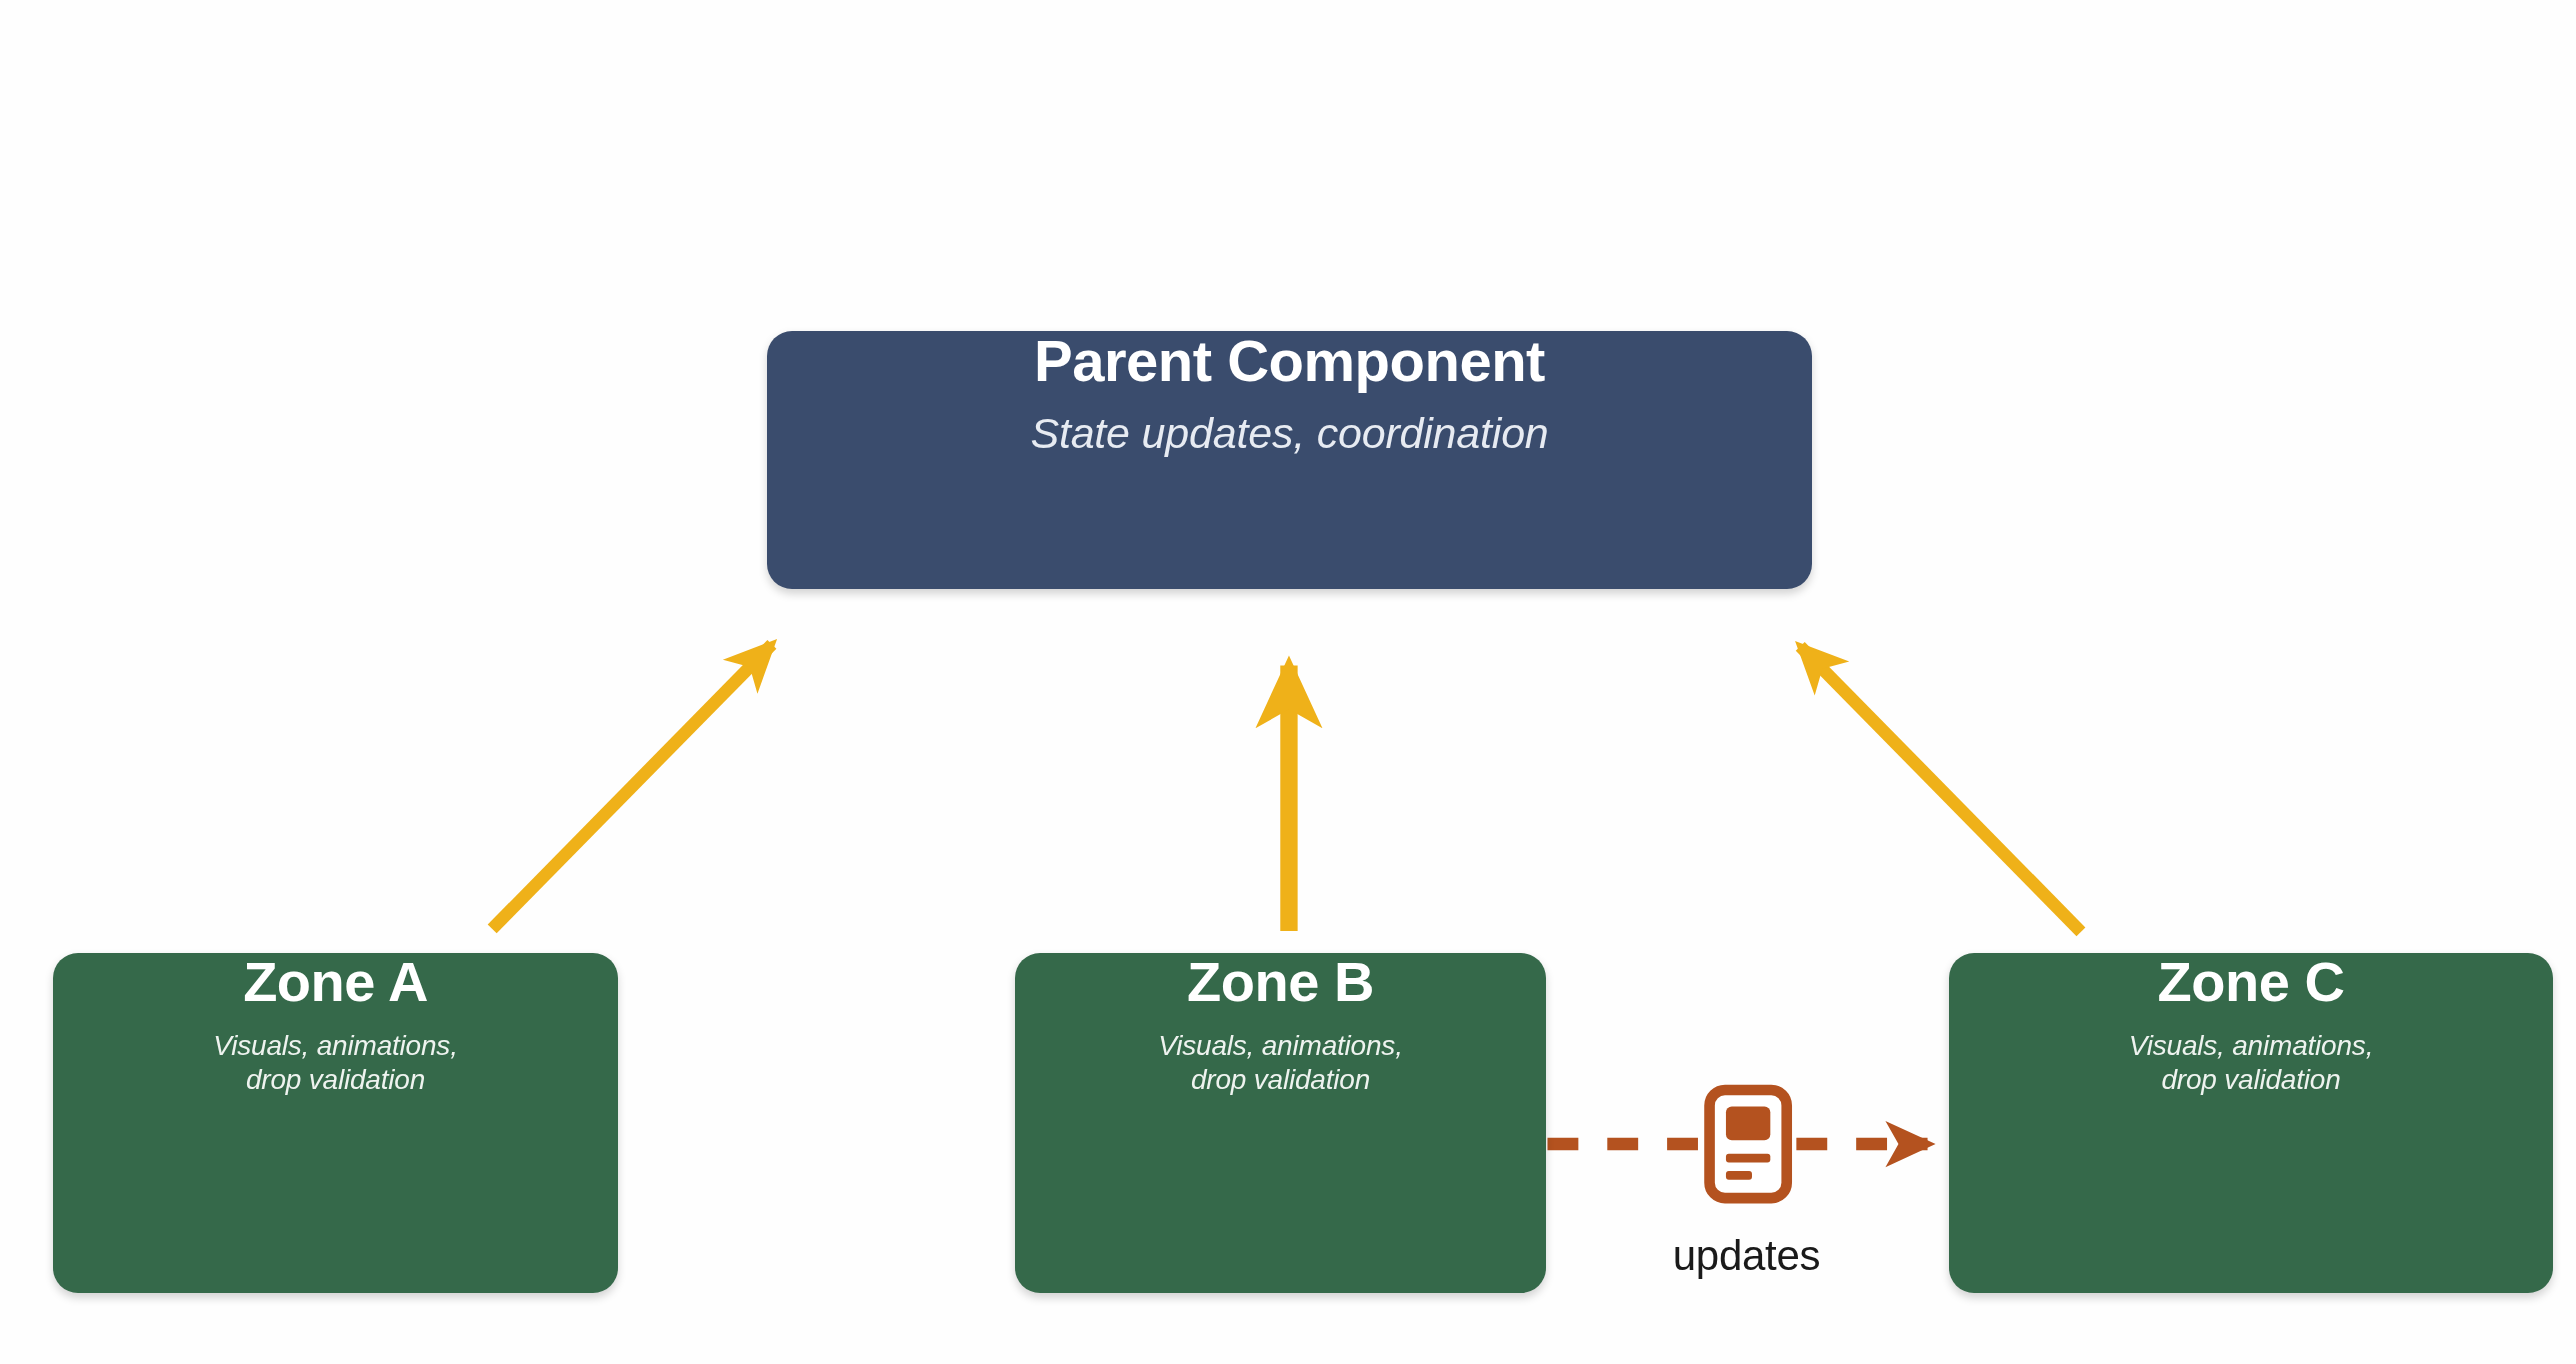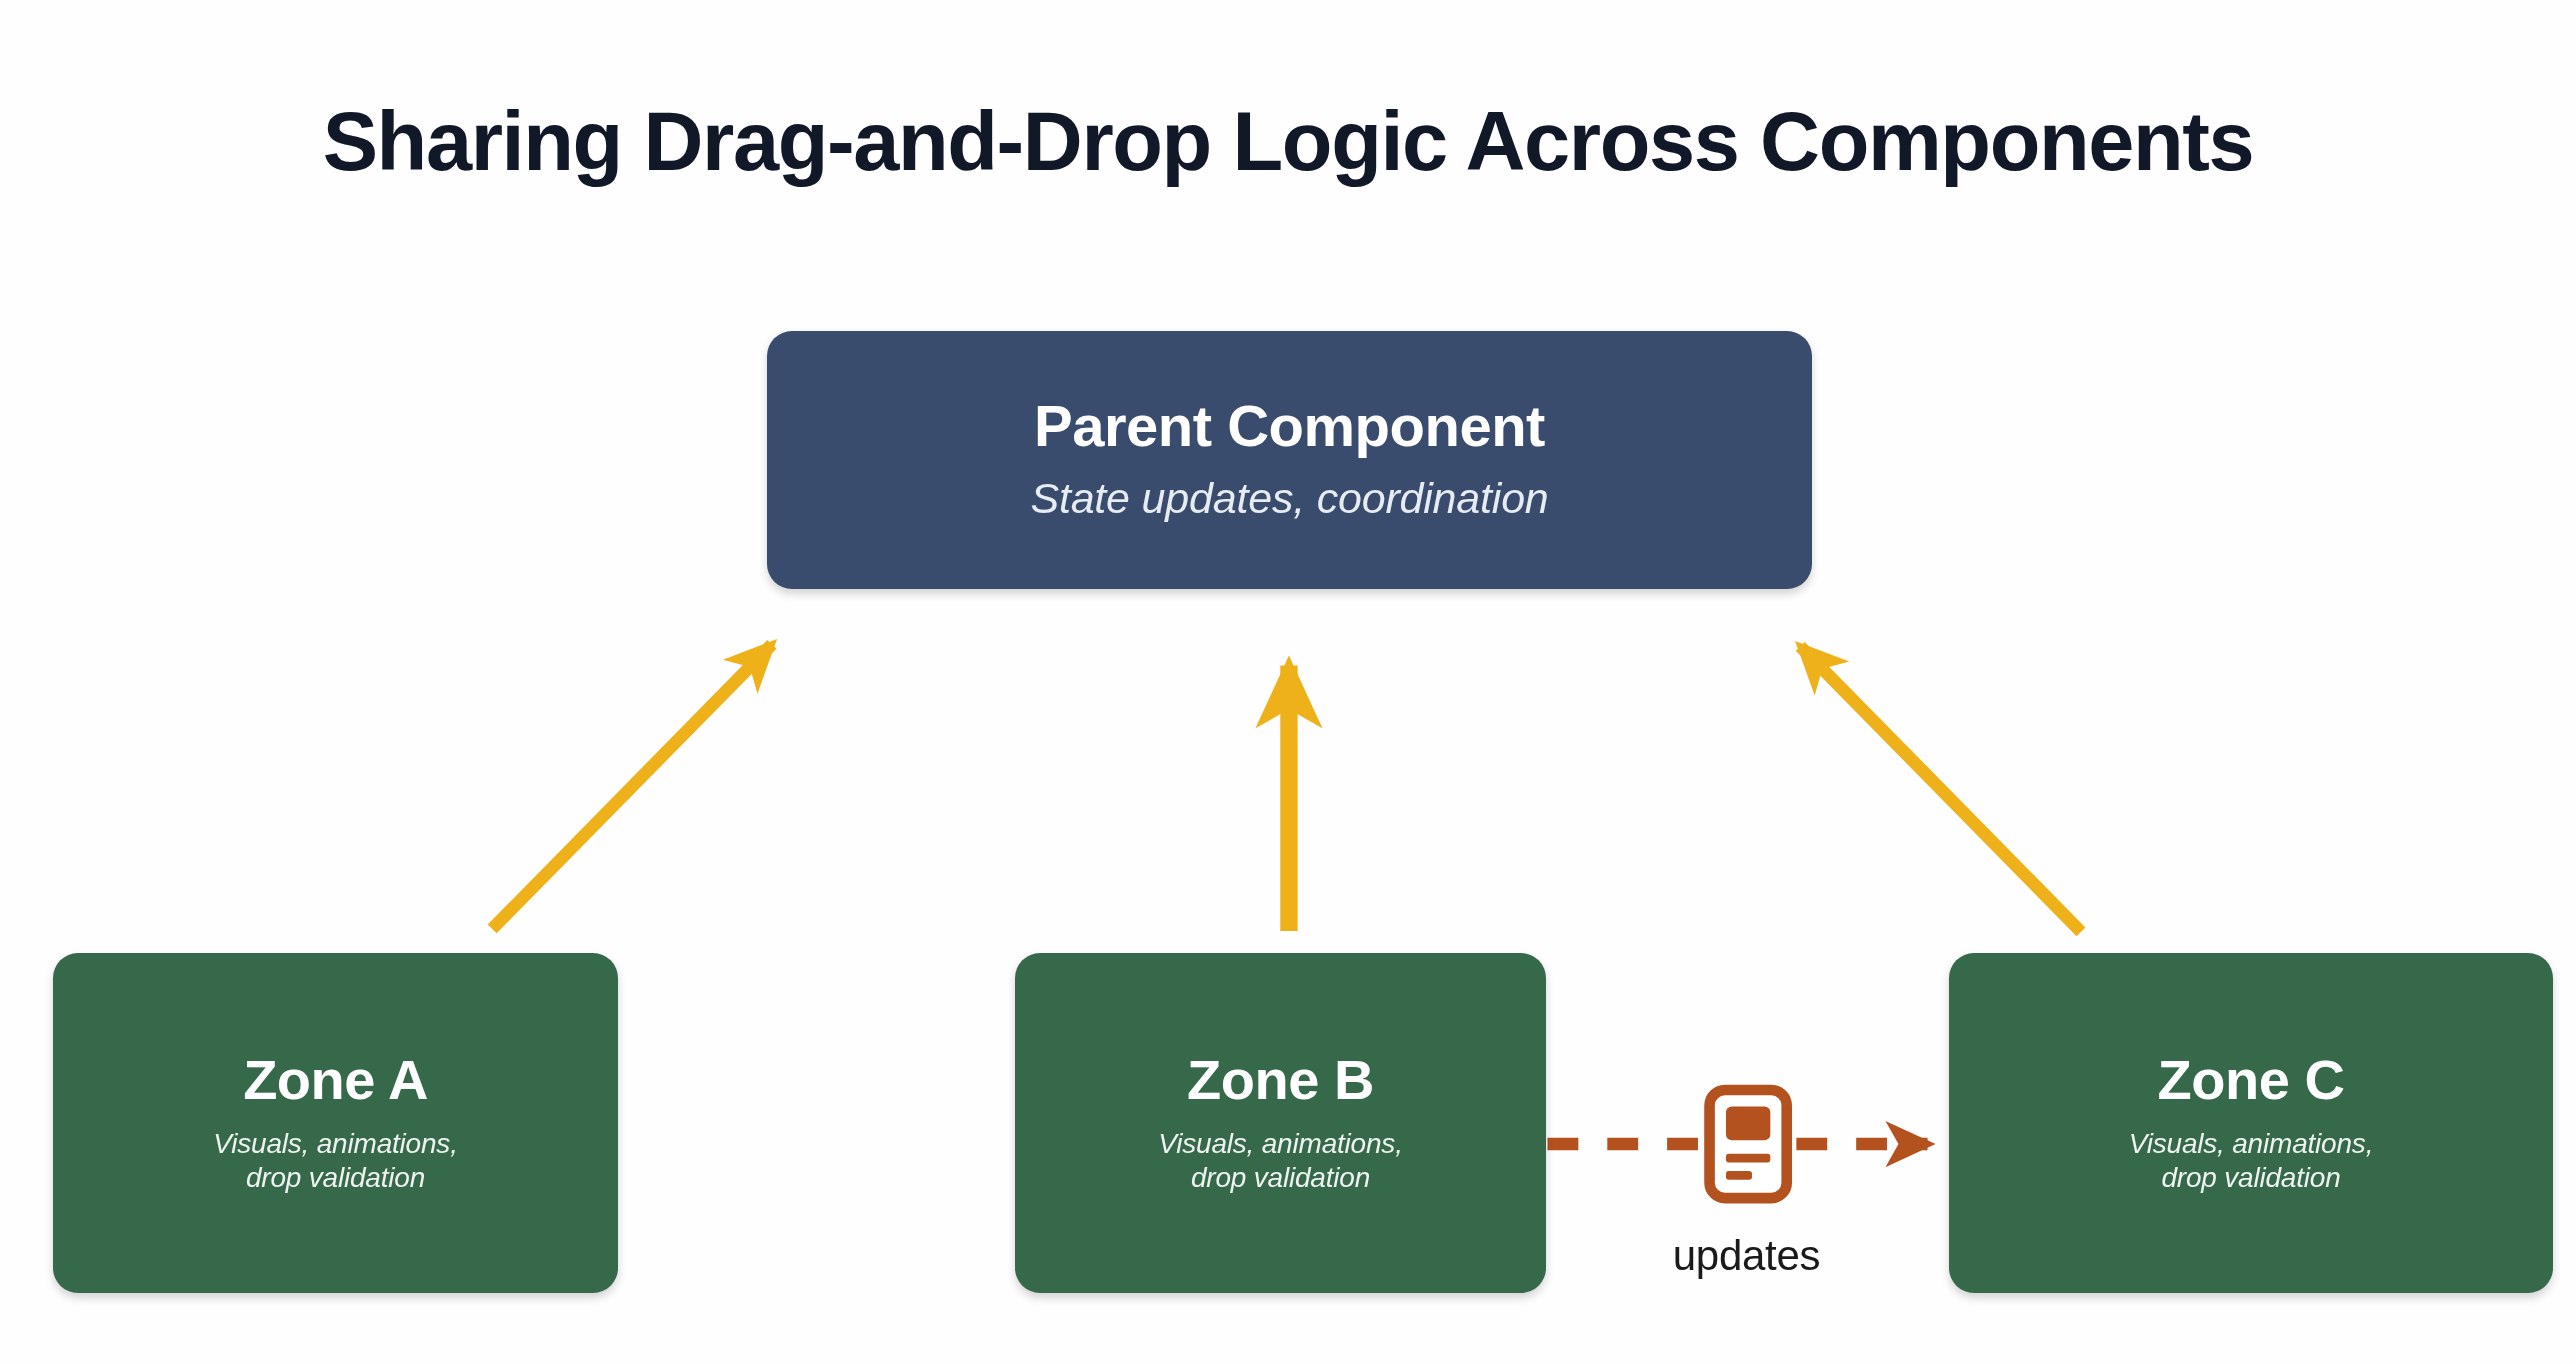--- a/index.html
+++ b/index.html
@@ -33,21 +33,21 @@
   }
 
   
   .node {
     position: absolute;
     border-radius: 25px;
     box-sizing: border-box;
     display: flex;
     flex-direction: column;
     align-items: center;
-    justify-content: center;
+    justify-content: flex-start;
     text-align: center;
     box-shadow: 0 4.8px 8.7px rgba(0,0,0,0.17);
     overflow: hidden;
   }
   .node .node-title {
     font-family: "Liberation Sans", sans-serif;
     font-weight: bold;
     color: #ffffff;
     line-height: 1.05;
   }
@@ -120,21 +120,20 @@
     color: #1a1a1a;
     letter-spacing: -0.3px;
     line-height: 1.1;
   }
 </style>
 </head>
 <body>
 
 <div id="stage">
 
-  <div id="diagram-title">Sharing Drag-and-Drop Logic Across Components</div>
 
   <svg id="connectors" viewBox="0 0 2670 1414">
 
     <defs>
       <marker id="head-gold" viewBox="0 0 10 10" refX="8.6" refY="5" markerWidth="4.2" markerHeight="4.2" orient="auto-start-reverse">
         <path d="M 0 0.4 L 10 5 L 0 9.6 L 2.6 5 Z" fill="#efb119"></path>
       </marker>
       <marker id="head-rust" viewBox="0 0 10 10" refX="8.4" refY="5" markerWidth="4.0" markerHeight="4.0" orient="auto-start-reverse">
         <path d="M 0 0.4 L 10 5 L 0 9.6 L 2.6 5 Z" fill="#b4521f"></path>
       </marker>

